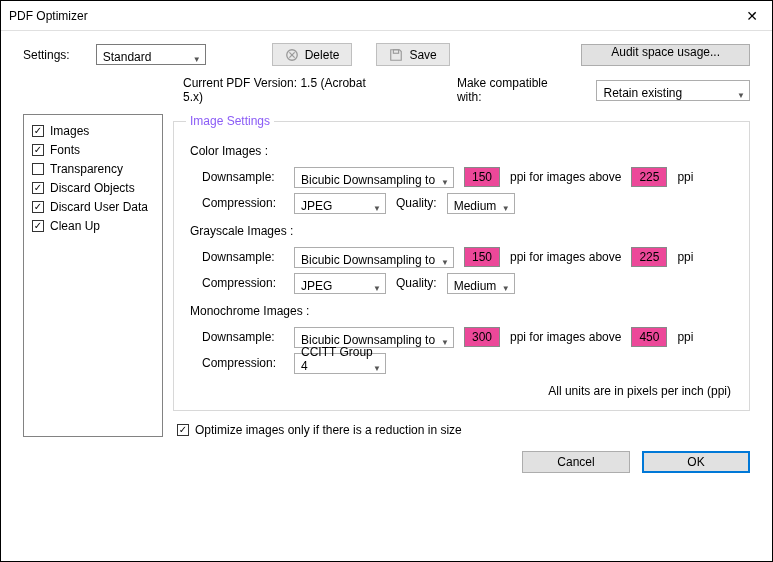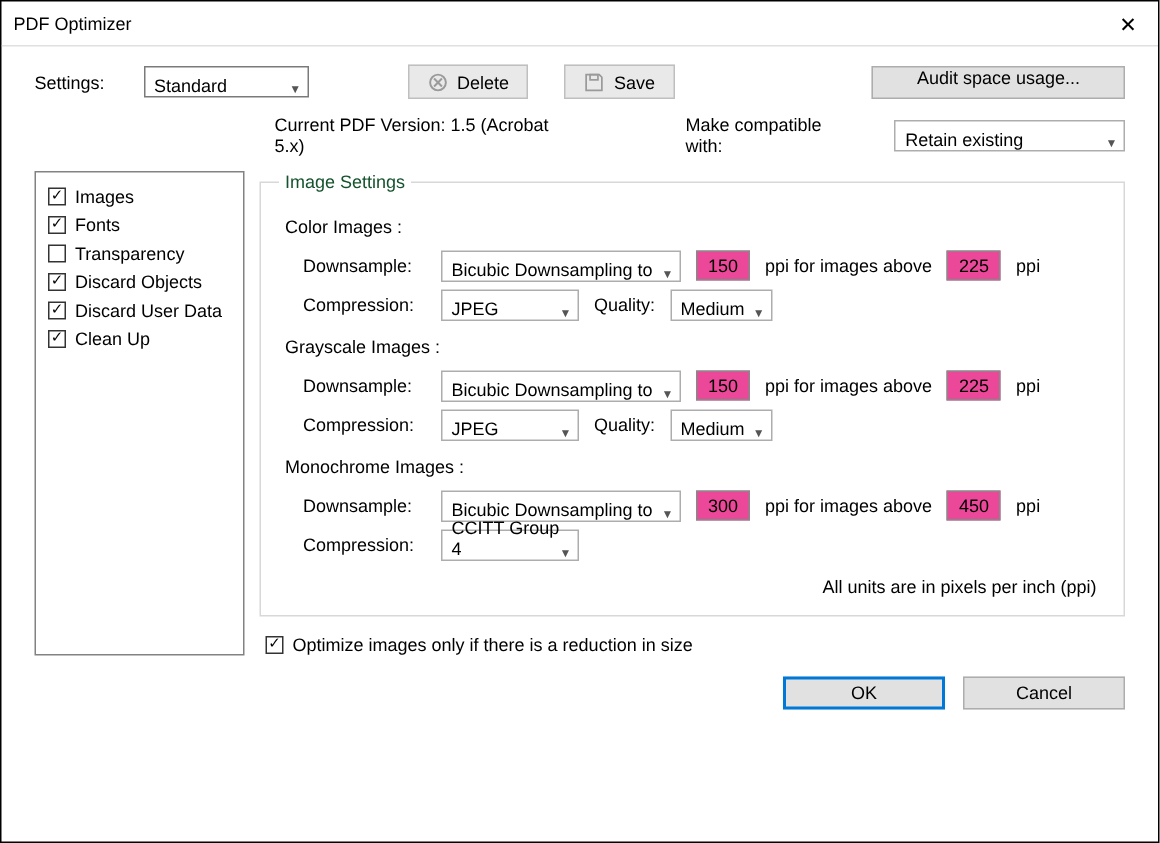--- a/index.html
+++ b/index.html
@@ -18,21 +18,21 @@
 .auditbtn{height:22px;border:1px solid #adadad;background:#e1e1e1;padding:0 29px}
 .version-row{display:flex;align-items:center;padding:2px 22px 10px 182px;gap:26px}
 .version-row .gap{width:26px}
 .dropdown-compat{width:160px}
 .main{display:flex;padding:0 22px;gap:10px}
 .sidebar{width:140px;border:1px solid #828282;padding:6px 8px}
 .sidebar-item{display:flex;align-items:center;gap:6px;height:19px}
 .cb{width:12px;height:12px;border:1px solid #333;display:flex;align-items:center;justify-content:center;font-size:10px;line-height:1}
 .content{flex:1}
 fieldset{border:1px solid #d8d8d8;padding:6px 12px 12px;position:relative}
-legend{padding:0 4px;color:#14532d}
+legend{padding:0 4px;color:#8b5cf6}
 .section-hdr{margin:10px 0 8px 4px}
 .row{display:flex;align-items:center;gap:10px;margin:0 0 4px 16px;height:22px}
 .row .rl{width:82px}
 .dd-ds{width:160px}
 .dd-comp{width:92px}
 .dd-qual{width:68px}
 .num{width:36px;height:20px;border:1px solid #888;text-align:center;background:#ec4899}
 .note{text-align:right;margin:10px 6px 0 0}
 .opt-row{display:flex;align-items:center;gap:6px;margin:12px 0 0 4px}
 .footer{display:flex;justify-content:flex-end;gap:12px;padding:14px 22px}
@@ -189,19 +189,19 @@
     </fieldset>
 
     <div class="opt-row">
       <span class="cb">✓</span>
       <span>Optimize images only if there is a reduction in size</span>
     </div>
   </div>
 </div>
 
 <div class="footer">
+  <div class="btn">
+      <span>Cancel</span>
+    </div>
   <div class="btn primary">
       <span>OK</span>
     </div>
-  <div class="btn">
-      <span>Cancel</span>
-    </div>
 </div>
 
 </body></html>

